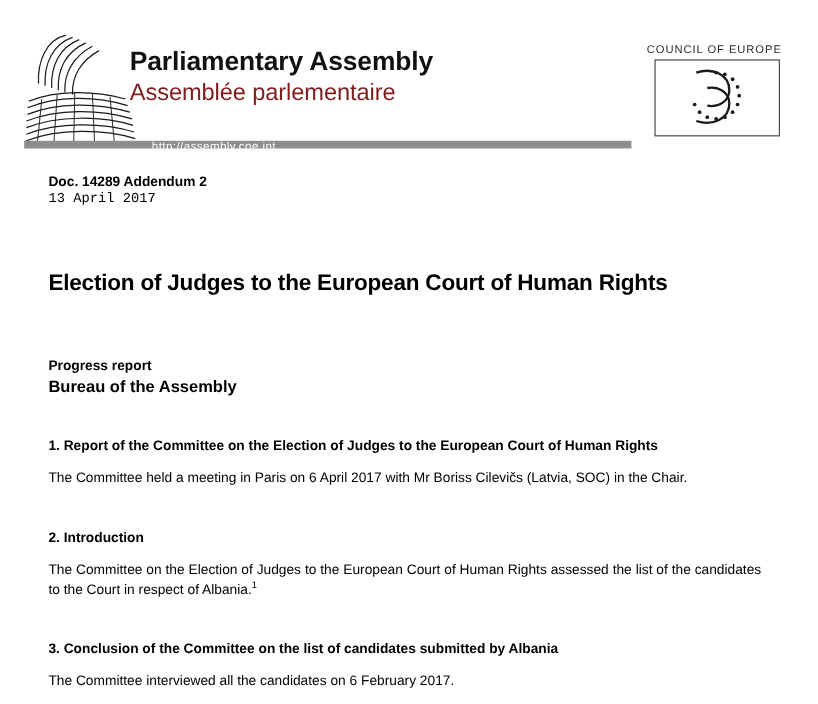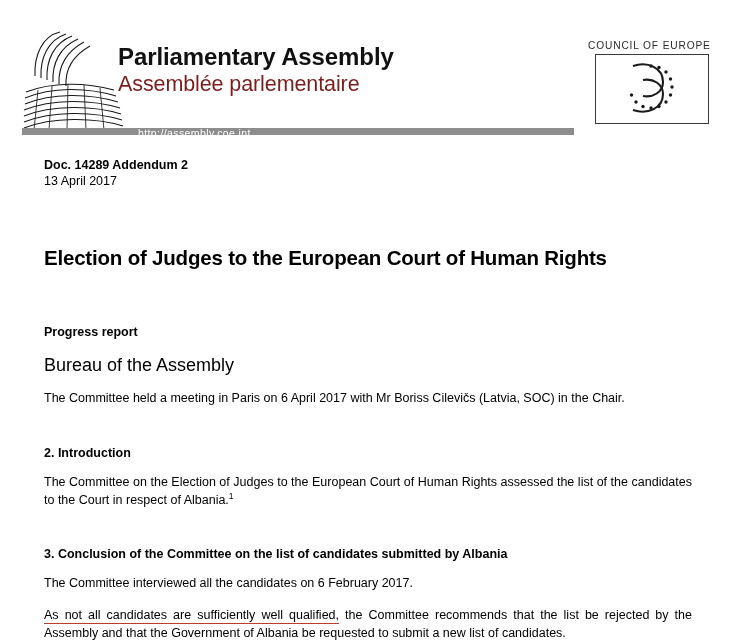--- a/index.html
+++ b/index.html
@@ -112,37 +112,39 @@
   }
 
   .docnum {
     font-size: 12.5px;
     font-weight: bold;
     margin: 0 0 2px 0;
   }
   .docdate {
     font-size: 12.5px;
     margin: 0;
+    font-family: Liberation Mono, monospace;
   }
 
   h1.doc-title {
     font-size: 20.5px;
     font-weight: bold;
     margin: 58px 0 0 0;
     letter-spacing: -0.2px;
   }
 
   .subtitle {
     font-size: 12.5px;
     font-weight: bold;
-    margin: 55px 0 16px 0;
+    margin: 55px 0 4px 0;
   }
   .subtitle-sub {
-    font-size: 18px;
+    font-size: 15px;
     margin: 2px 0 0 0;
+    font-weight: bold;
   }
 
   h2.section {
     font-size: 12.5px;
     font-weight: bold;
     margin: 38px 0 0 0;
   }
 
   p.para {
     font-size: 12.5px;
@@ -238,20 +240,21 @@
   <div class="content">
 
     <p class="docnum">Doc. 14289 Addendum 2</p>
     <p class="docdate">13 April 2017</p>
 
     <h1 class="doc-title">Election of Judges to the European Court of Human Rights</h1>
 
     <p class="subtitle">Progress report</p>
     <p class="subtitle-sub">Bureau of the Assembly</p>
 
+    <h2 class="section">1. Report of the Committee on the Election of Judges to the European Court of Human Rights</h2>
     <p class="para">The Committee held a meeting in Paris on 6 April 2017 with Mr Boriss Cilevičs (Latvia, SOC) in the Chair.</p>
 
     <h2 class="section">2. Introduction</h2>
     <p class="para"><span>The Committee on the Election of Judges to the European Court of Human Rights assessed the list of the candidates to the Court in respect of Albania.</span><sup class="fn">1</sup></p>
 
     <h2 class="section">3. Conclusion of the Committee on the list of candidates submitted by Albania</h2>
     <p class="para">The Committee interviewed all the candidates on 6 February 2017.</p>
     <p class="para"><span class="underline-red">As not all candidates are sufficiently well qualified,</span><span> the Committee recommends that the list be rejected by the Assembly and that the Government of Albania be requested to submit a new list of candidates.</span></p>
 
   </div>

